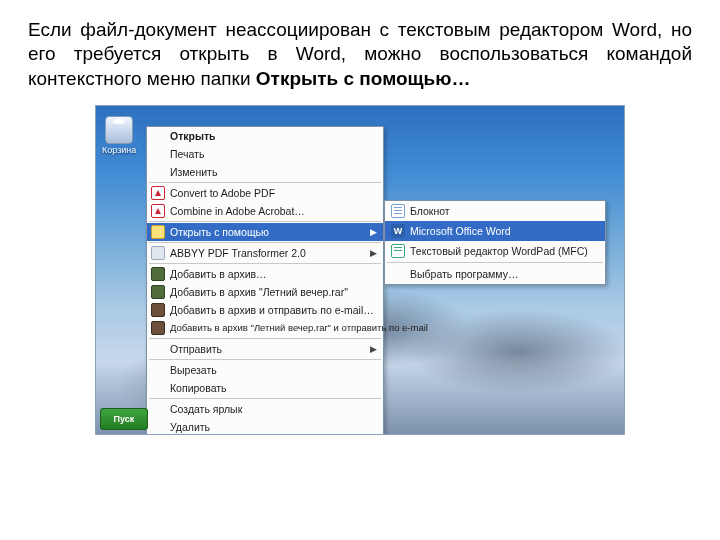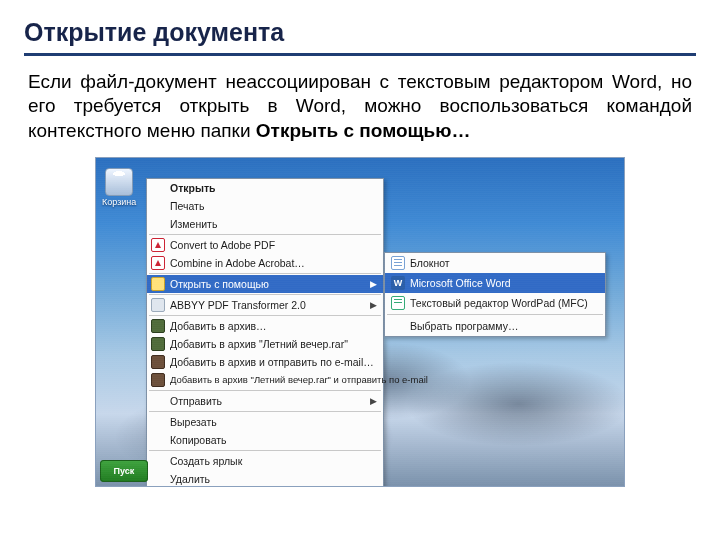--- a/index.html
+++ b/index.html
@@ -121,21 +121,20 @@
 
   
   .grain{ position:absolute; inset:0; pointer-events:none;
     background: repeating-linear-gradient(0deg, rgba(255,255,255,.02) 0 1px, transparent 1px 2px);
   }
 </style>
 </head>
 <body>
 
 <div class="slide">
-  <h1>Открытие документа</h1>
 
   <p class="lead">
     <span>Если файл-документ неассоциирован с текстовым редактором Word, но его требуется открыть в Word, можно воспользоваться командой контекстного меню папки </span><b>Открыть с помощью…</b>
   </p>
 
   <div class="shot">
     <div class="sky"></div>
     <div class="clouds"></div>
 
     <div class="deskicon trash">

